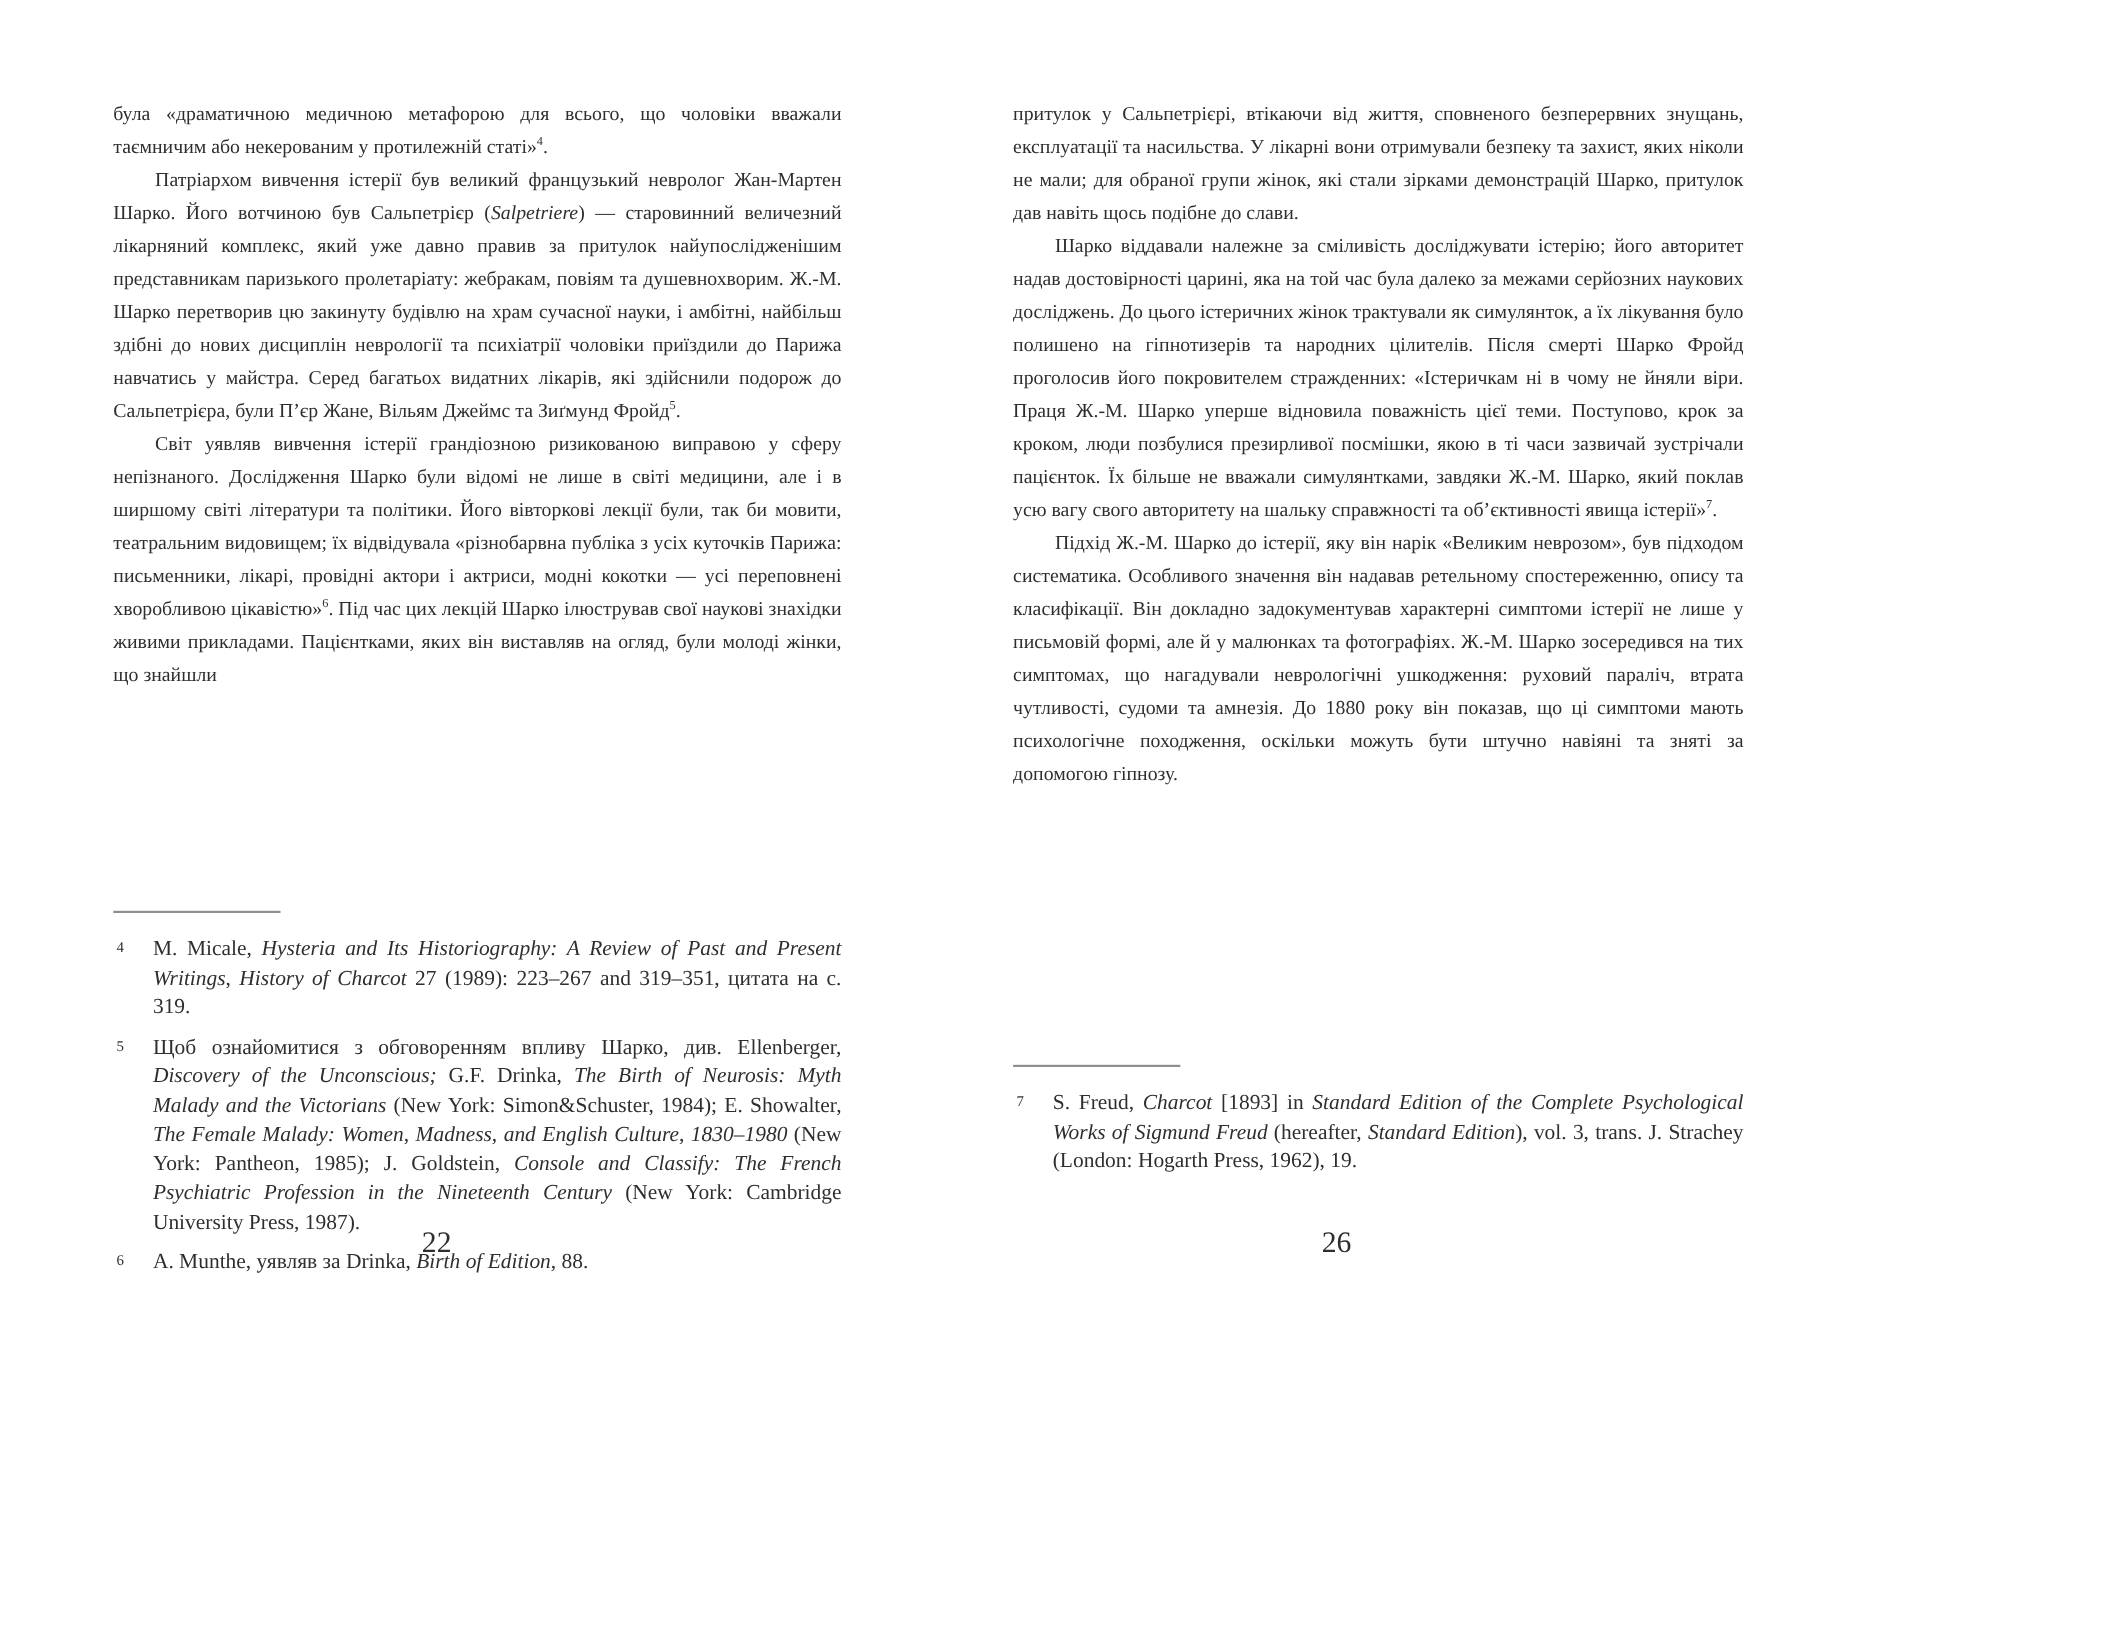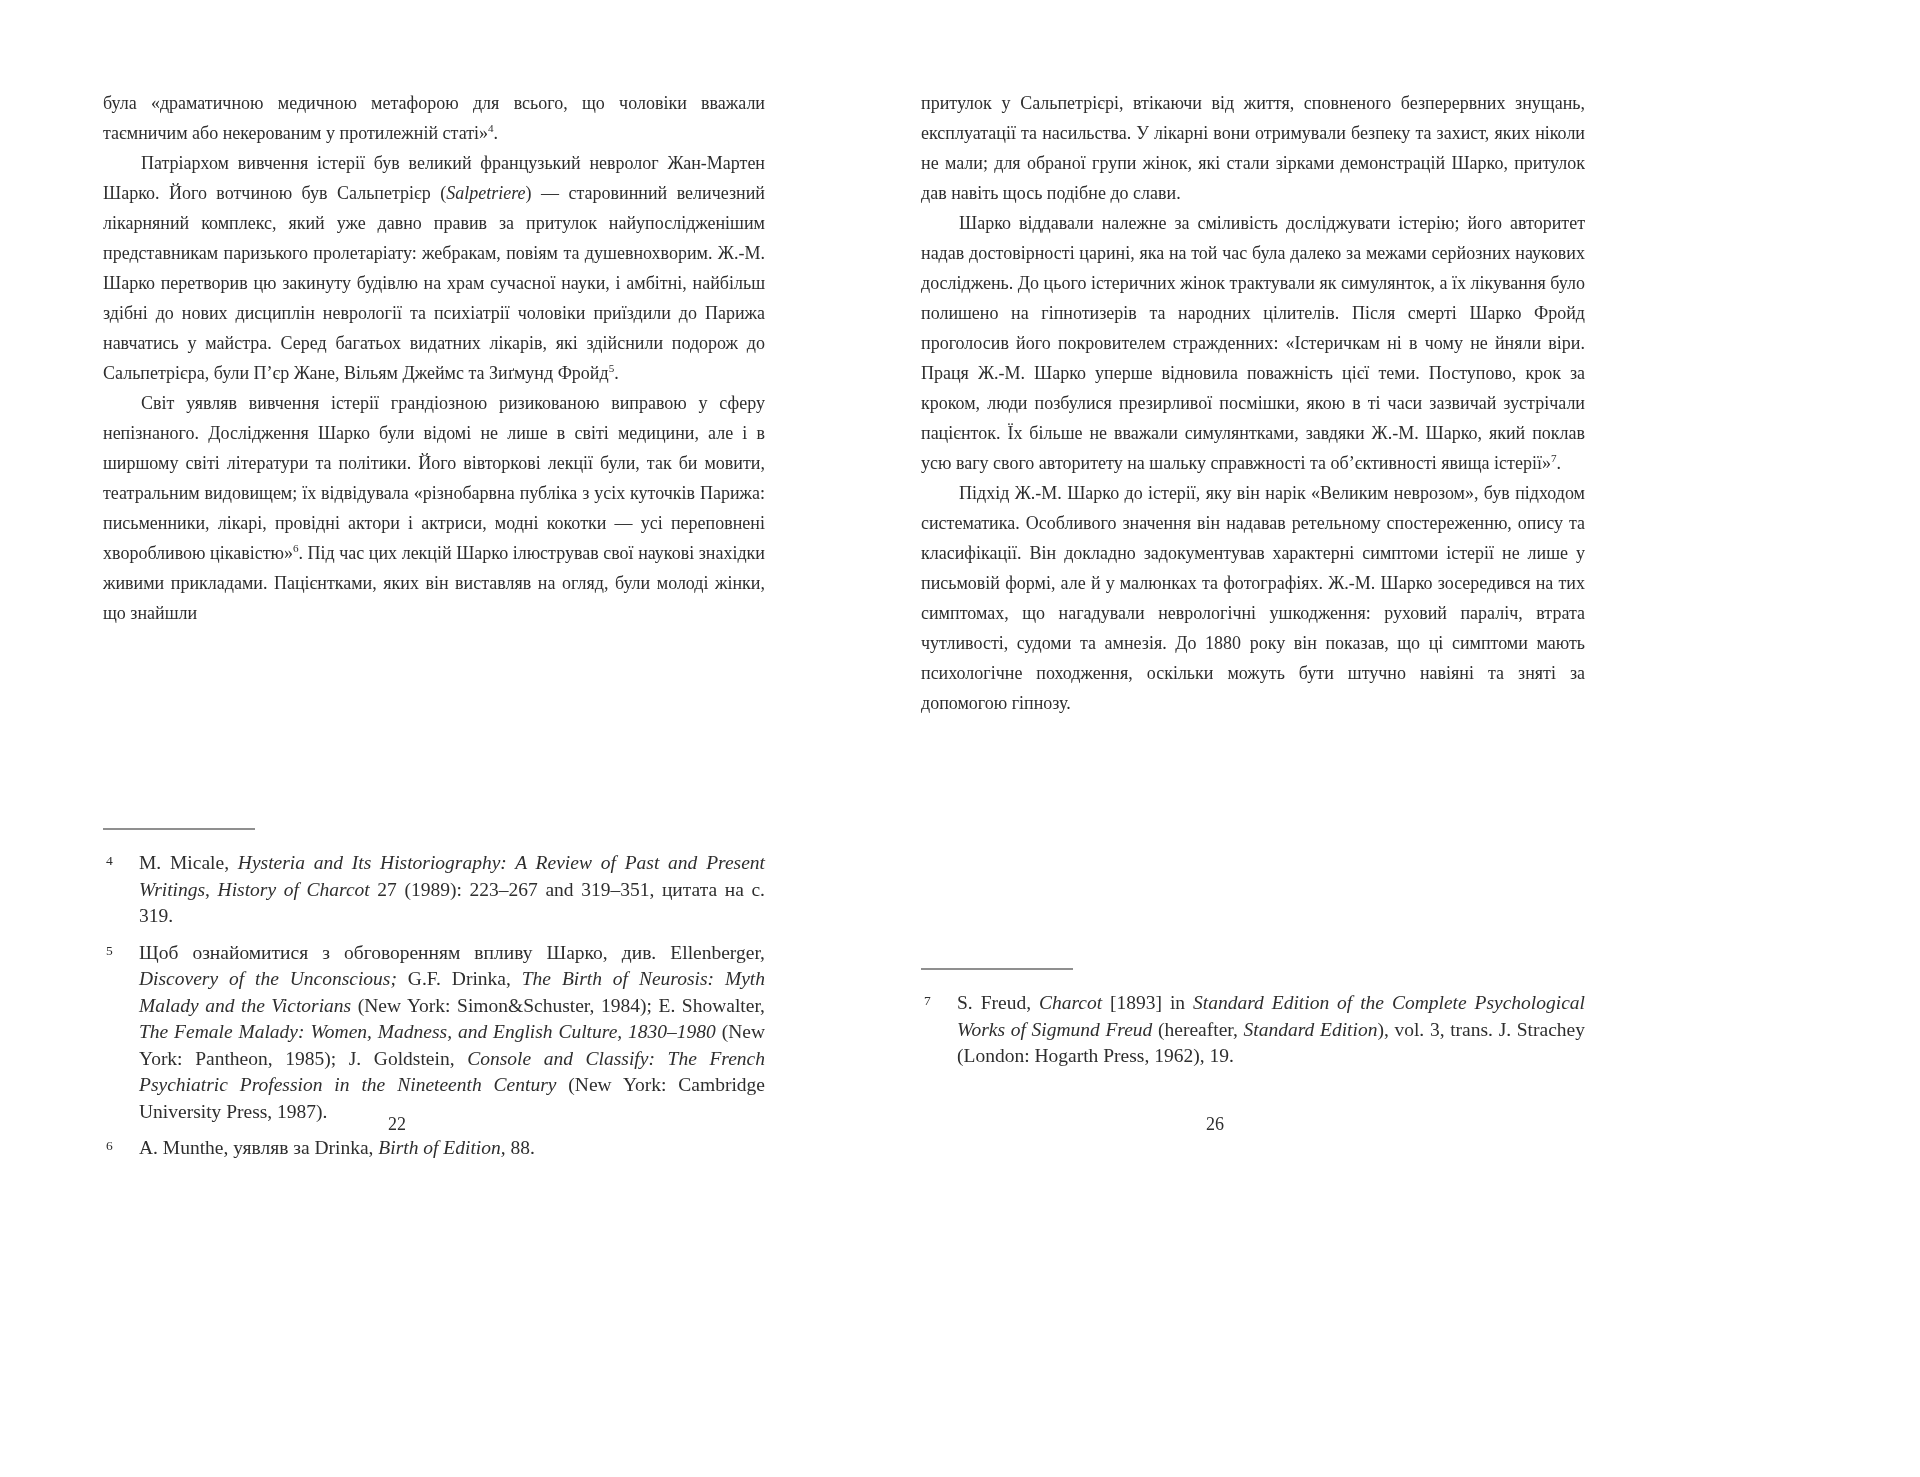--- a/index.html
+++ b/index.html
@@ -53,21 +53,21 @@
   }
   .fn-num {
     position:absolute; left:3px; top:-2px;
     font-size:13.5px;
   }
 
   .page-number {
     position:absolute;
     left:294px; top:1026px;
     transform:translateX(-50%);
-    font-size:18px;
+    font-size:27px;
     color:#2e2e2e;
   }
 </style>
 </head>
 <body>
 
 <div class="spread">
 
   <div class="page" id="page-left">
     <div class="body-text" id="body-0">

